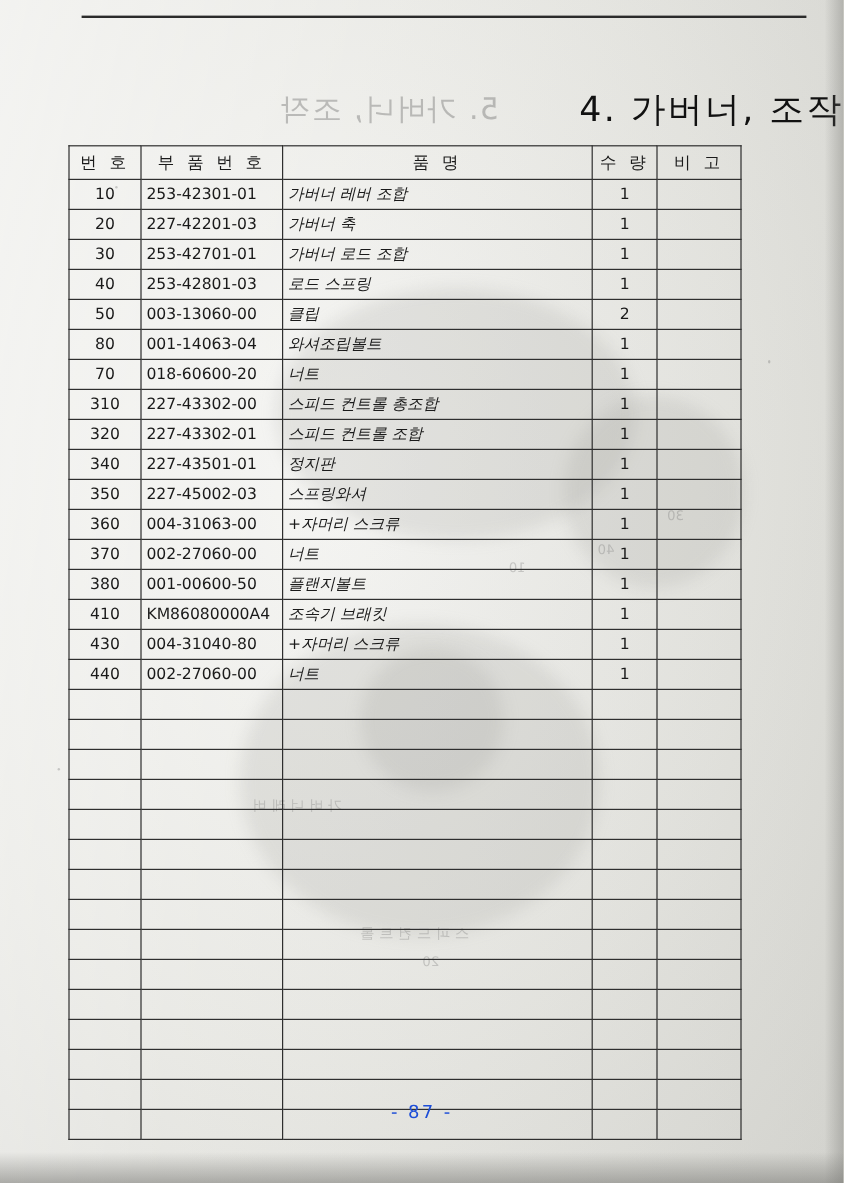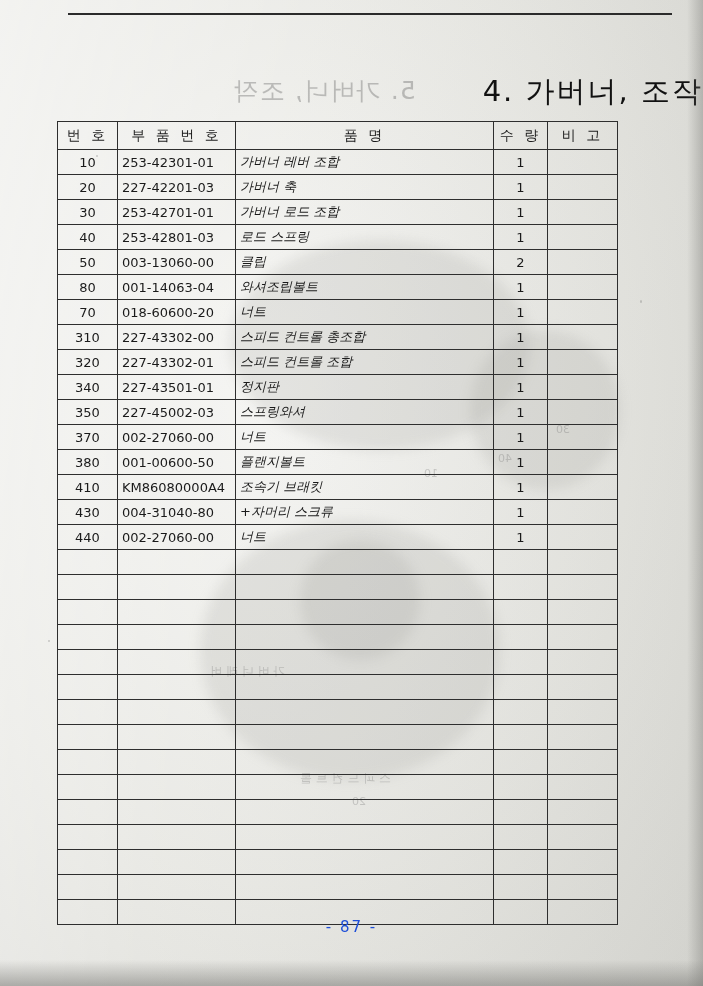--- a/index.html
+++ b/index.html
@@ -265,20 +265,27 @@
             <td class="remark"></td>
           </tr>
           <tr>
             <td class="no">350</td>
             <td class="part">227-45002-03</td>
             <td class="name">스프링와셔</td>
             <td class="qty">1</td>
             <td class="remark"></td>
           </tr>
           <tr>
+            <td class="no">360</td>
+            <td class="part">004-31063-00</td>
+            <td class="name">+자머리 스크류</td>
+            <td class="qty">1</td>
+            <td class="remark"></td>
+          </tr>
+          <tr>
             <td class="no">370</td>
             <td class="part">002-27060-00</td>
             <td class="name">너트</td>
             <td class="qty">1</td>
             <td class="remark"></td>
           </tr>
           <tr>
             <td class="no">380</td>
             <td class="part">001-00600-50</td>
             <td class="name">플랜지볼트</td>

